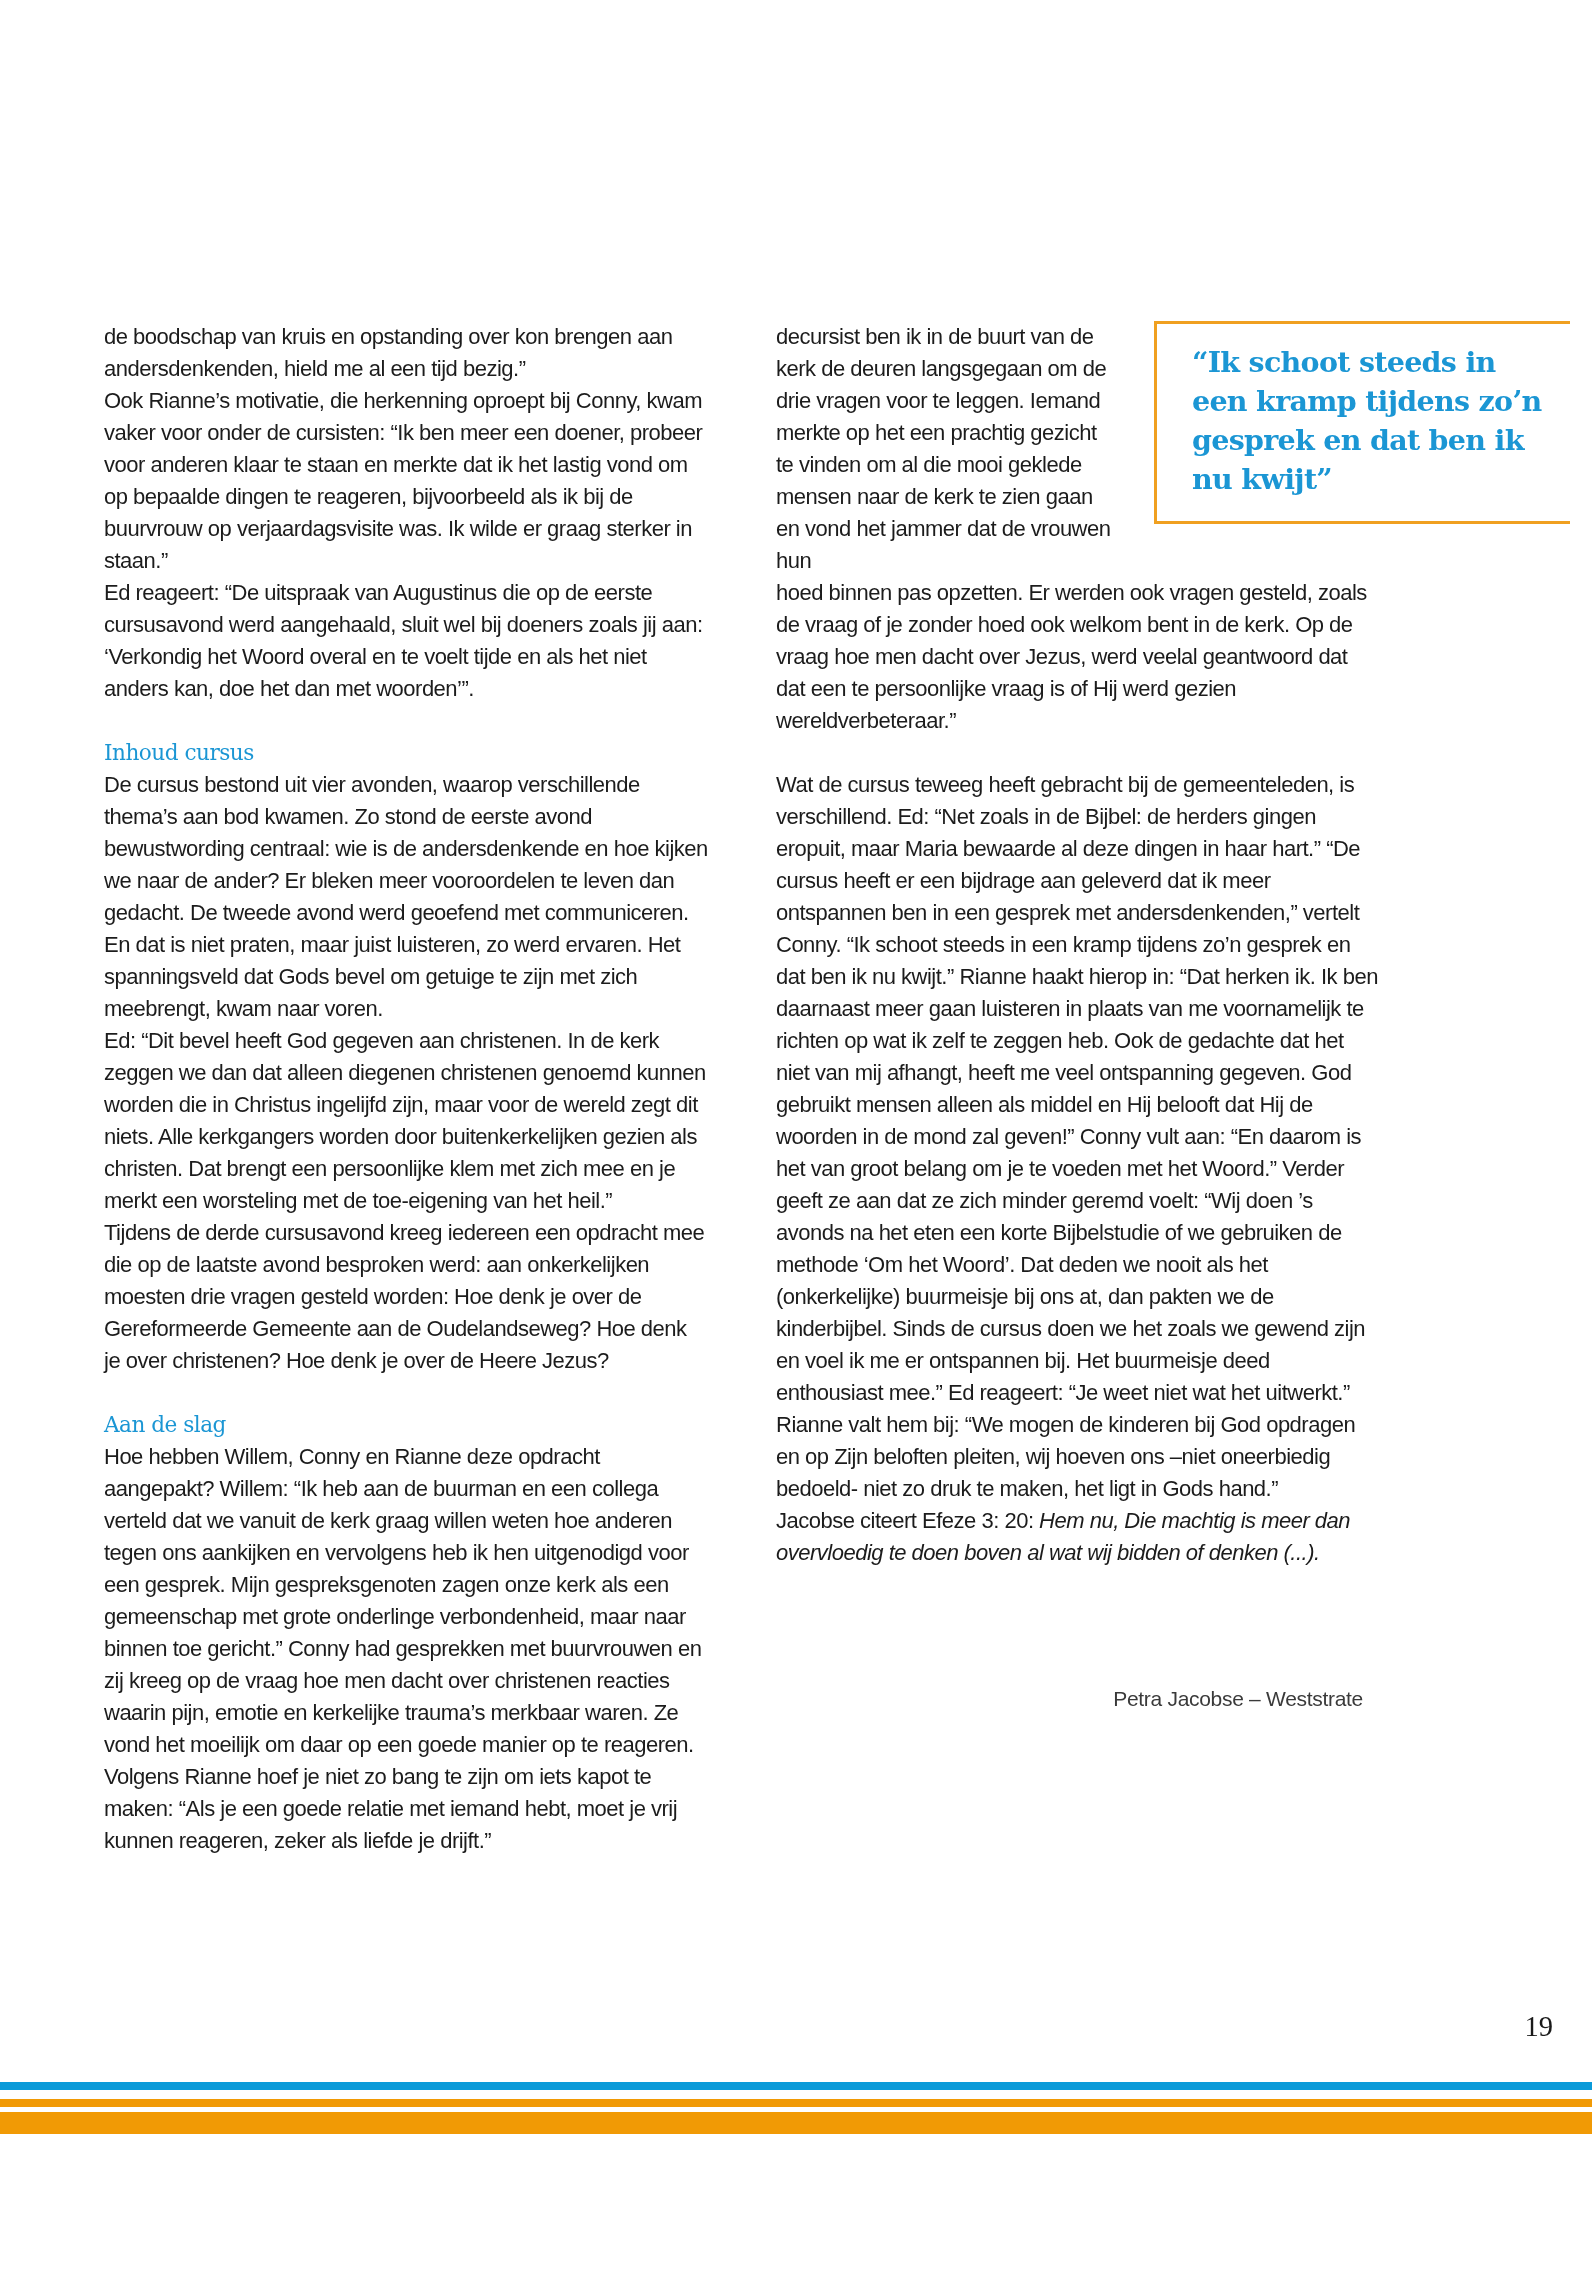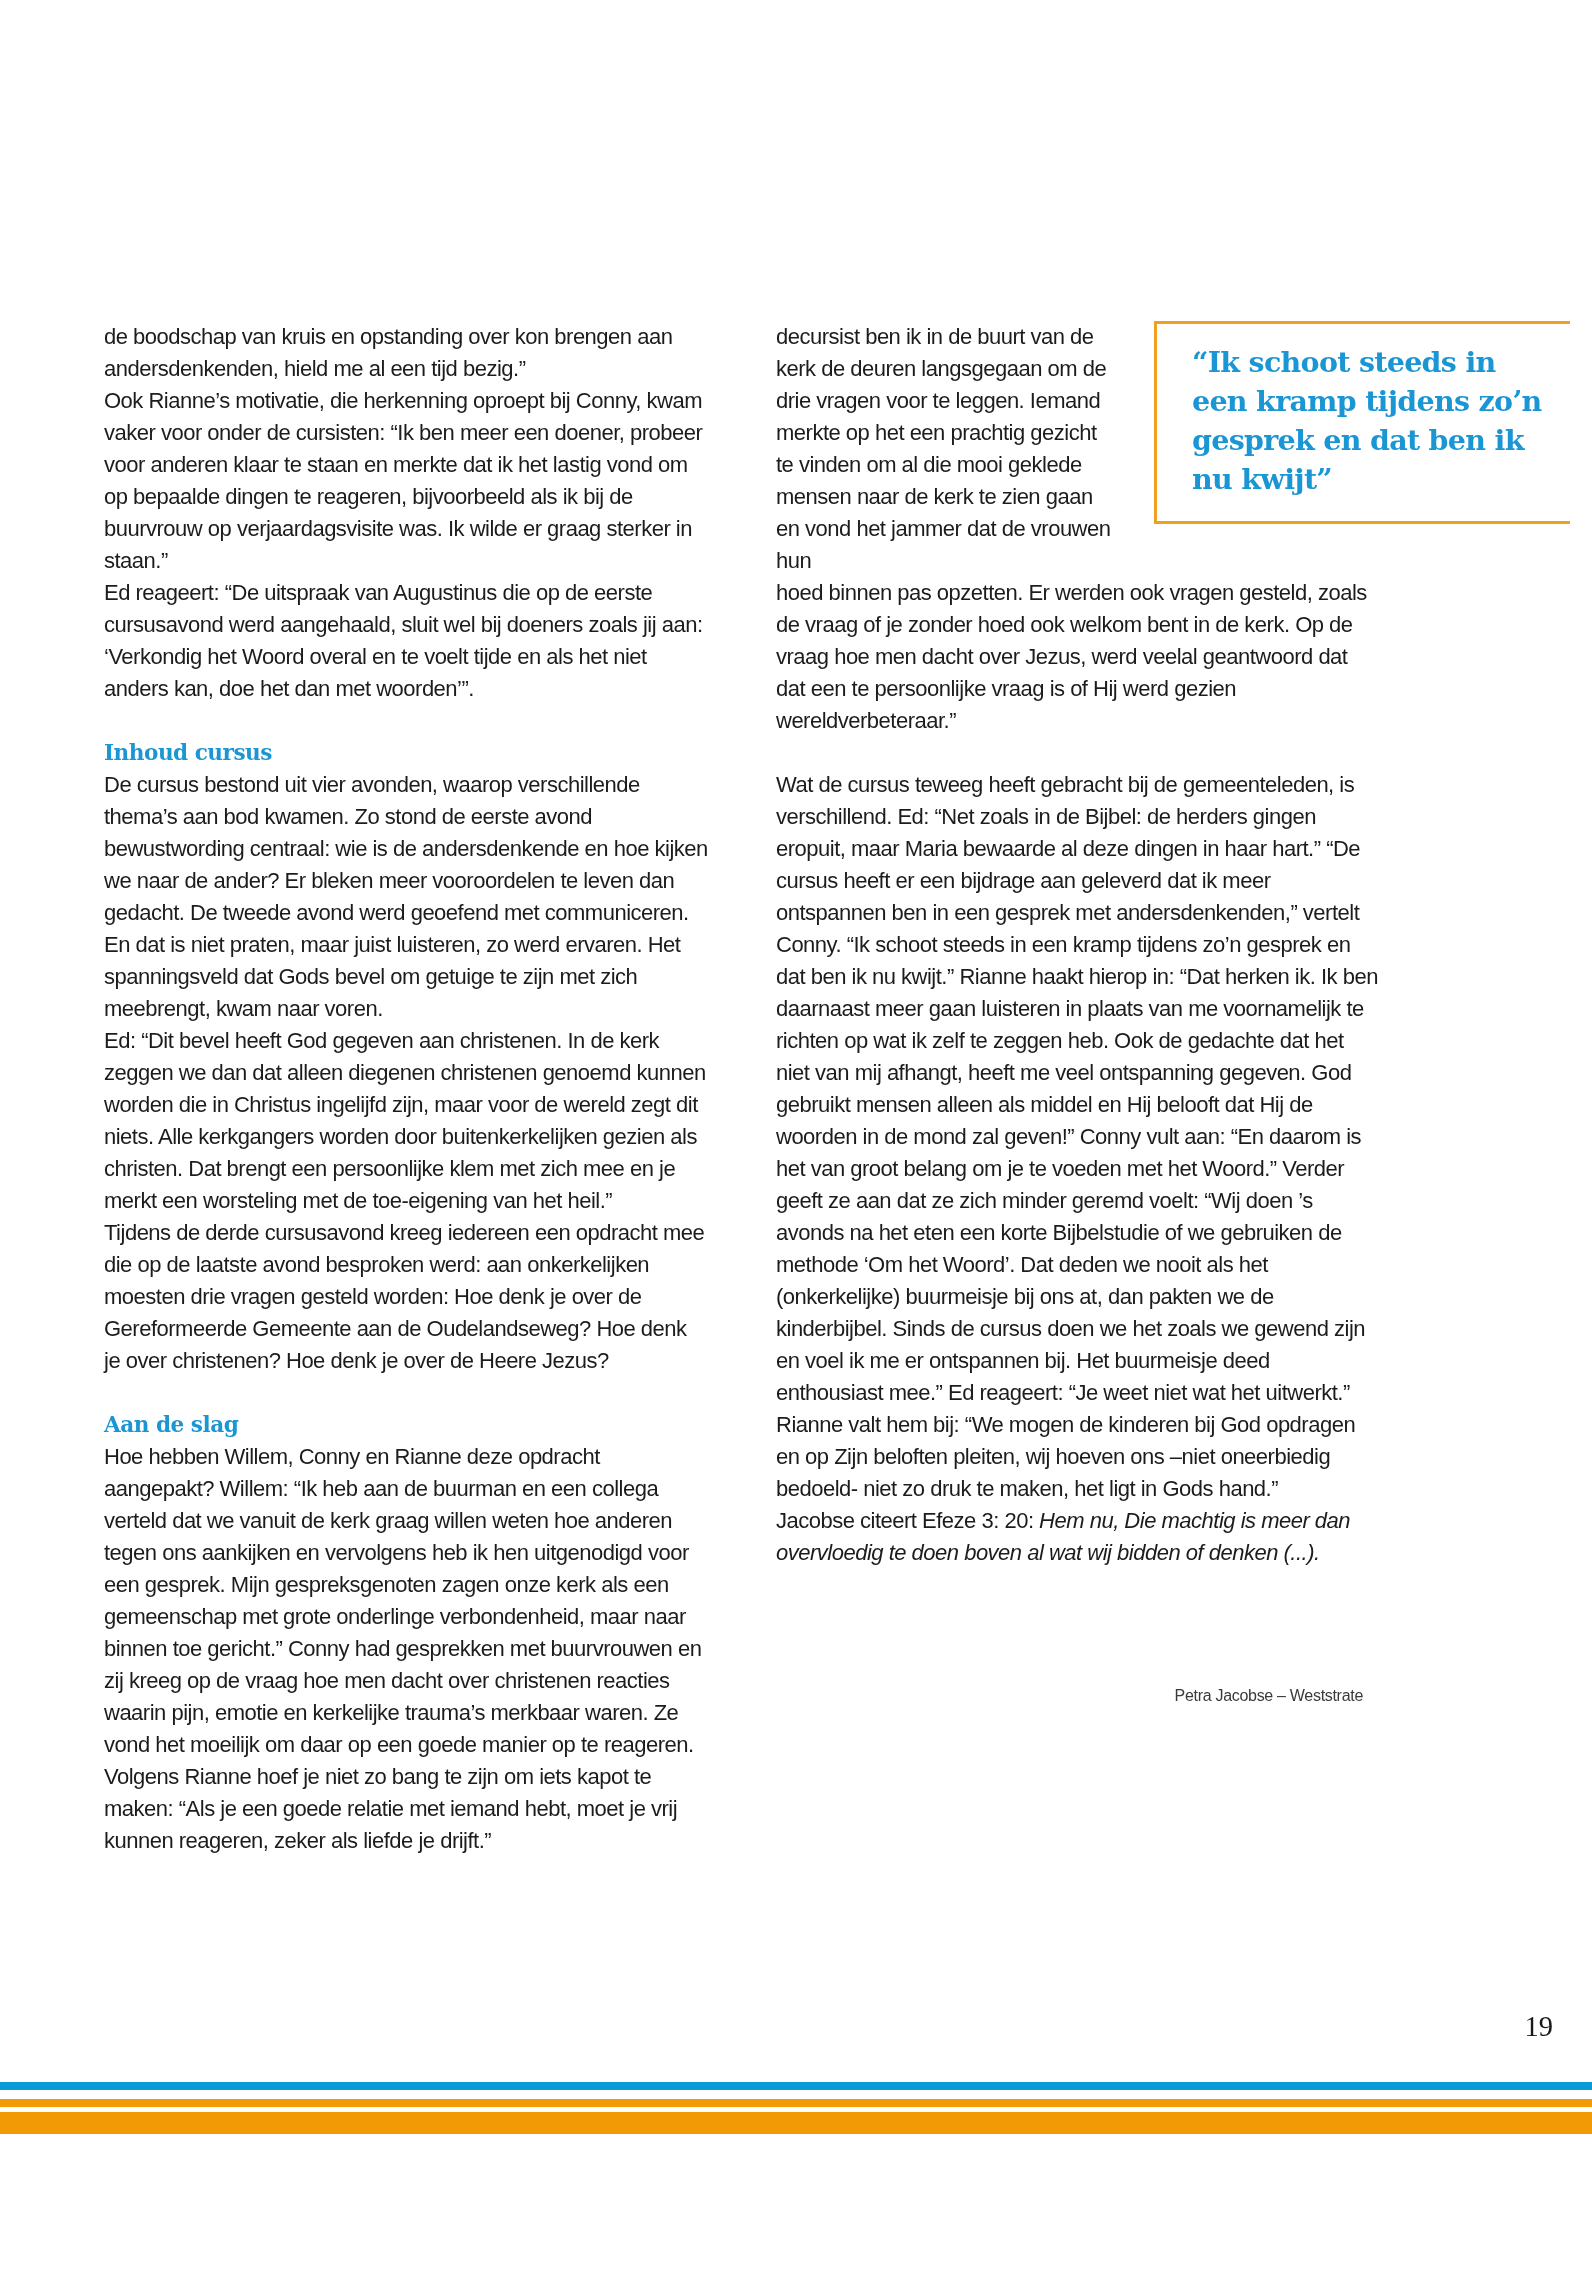--- a/index.html
+++ b/index.html
@@ -30,34 +30,34 @@
     }
     .col-right {
       left: 776px;
       width: 604px;
     }
     .para { margin: 0; }
     .gap { height: 32px; }
     .heading {
       margin: 0;
       font-family: "DejaVu Serif", serif;
-      font-weight: bold;
+      font-weight: normal;
       font-size: 21.6px;
       line-height: 32px;
       color: #1b96d4;
       letter-spacing: -0.5px;
     }
     .narrow { width: 341px; }
     .it { font-style: italic; }
     .byline {
       position: absolute;
       top: 1687px;
       right: 229px;
       font-family: "Liberation Sans", sans-serif;
-      font-size: 16px;
+      font-size: 21px;
       color: #3a3a3a;
       letter-spacing: -0.3px;
     }
     .pullquote {
       position: absolute;
       left: 1154px;
       top: 321px;
       width: 416px;
       height: 203px;
       box-sizing: border-box;

